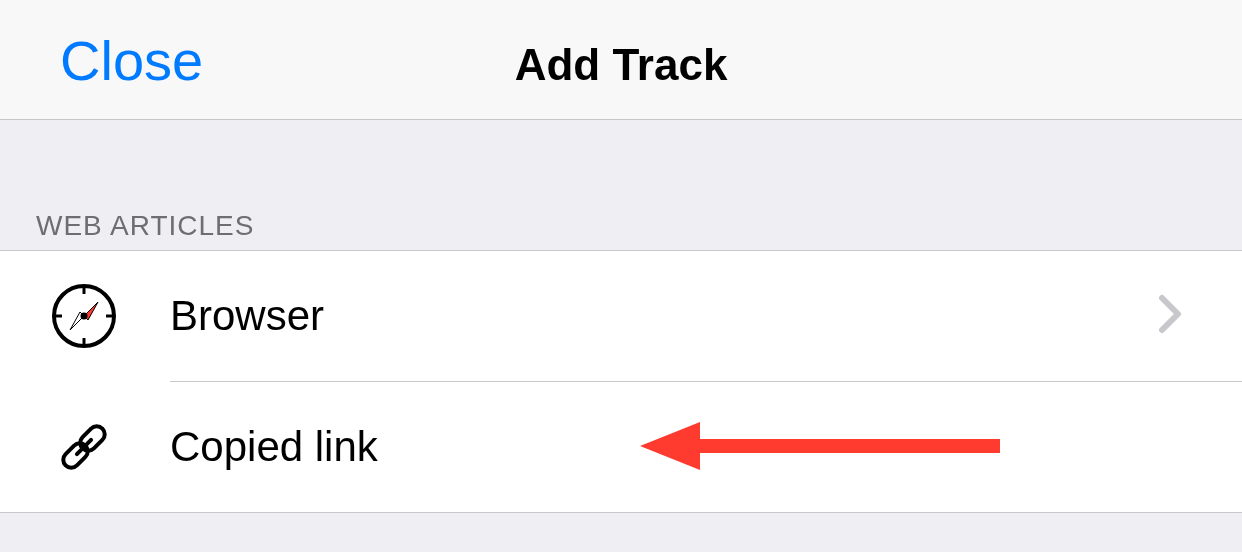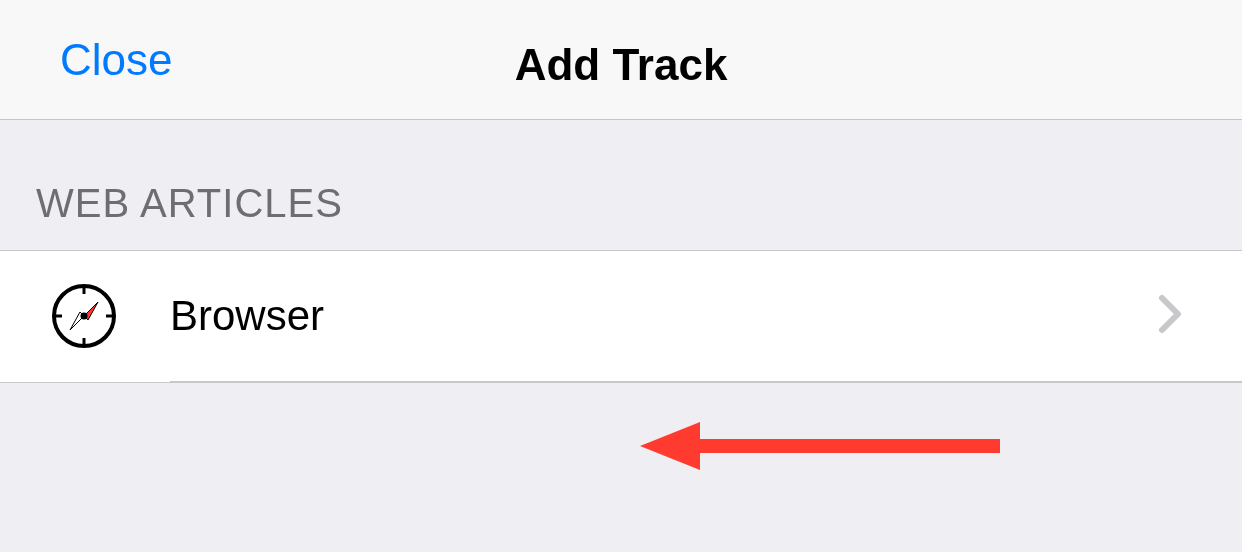--- a/index.html
+++ b/index.html
@@ -16,41 +16,41 @@
       border-bottom: 1px solid #c6c6c8;
       display: flex;
       align-items: center;
     }
     .nav-close {
       position: absolute;
       left: 60px;
       top: 50%;
       transform: translateY(-50%);
       color: #007aff;
-      font-size: 44px;
+      font-size: 56px;
       font-weight: 400;
       background: none;
       border: none;
       cursor: pointer;
     }
     .nav-title {
       width: 100%;
       text-align: center;
       font-size: 44px;
       font-weight: 600;
       color: #000;
       margin-top: 10px;
     }
     .section-header {
       height: 130px;
       display: flex;
       align-items: flex-end;
-      padding: 0 36px 24px 36px;
+      padding: 0 36px 8px 36px;
       color: #6d6d72;
-      font-size: 40px;
+      font-size: 28px;
       letter-spacing: 1px;
     }
     .list {
       background: #fff;
       border-top: 1px solid #c8c7cc;
       border-bottom: 1px solid #c8c7cc;
     }
     .list-row {
       height: 130px;
       display: flex;
@@ -116,19 +116,31 @@
     <span class="label">Browser</span>
     <span class="chevron">
       <svg width="24" height="40" viewBox="0 0 24 40">
         <polyline points="4,4 20,20 4,36" fill="none" stroke="#c7c7cc" stroke-width="6" stroke-linecap="round" stroke-linejoin="round"></polyline>
       </svg>
     </span>
   </div>
 
   <div class="separator"></div>
 
+  <div class="list-row">
+    <span class="icon-slot">
+      <svg width="68" height="68" viewBox="0 0 68 68">
+        <g transform="rotate(-45 34 34)">
+          <rect x="8" y="26" width="28" height="16" rx="8" ry="8" fill="none" stroke="#000" stroke-width="4"></rect>
+          <rect x="32" y="26" width="28" height="16" rx="8" ry="8" fill="none" stroke="#000" stroke-width="4"></rect>
+          <line x1="24" y1="34" x2="44" y2="34" stroke="#000" stroke-width="4" stroke-linecap="round"></line>
+        </g>
+      </svg>
+    </span>
+    <span class="label">Copied link</span>
+  </div>
 
 </div>
 
 <svg class="arrow-annotation" viewBox="0 0 360 56">
   <line x1="60" y1="28" x2="360" y2="28" stroke="#ff3b30" stroke-width="14"></line>
   <polygon points="0,28 60,4 60,52" fill="#ff3b30"></polygon>
 </svg>
 
 </body></html>

